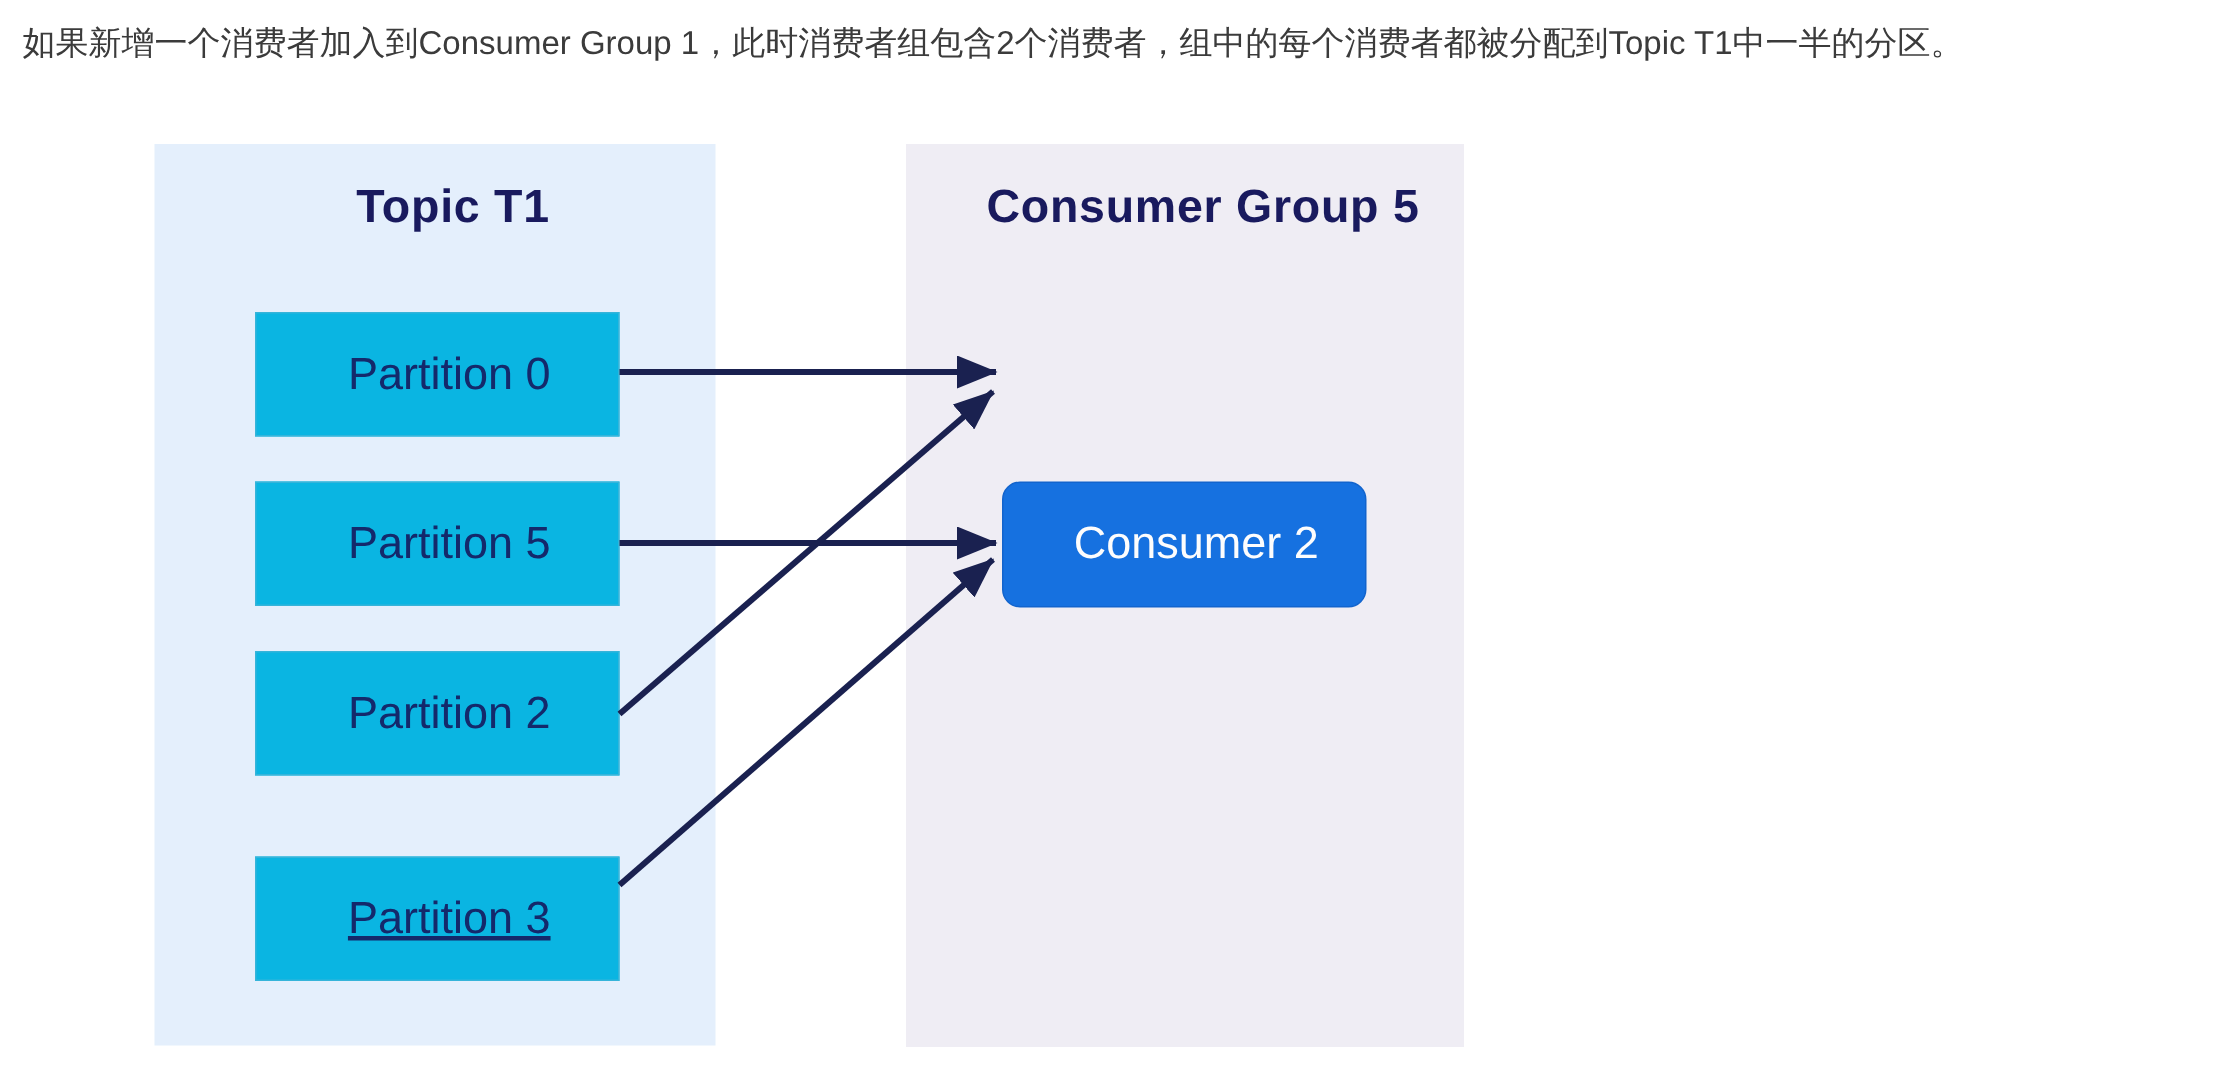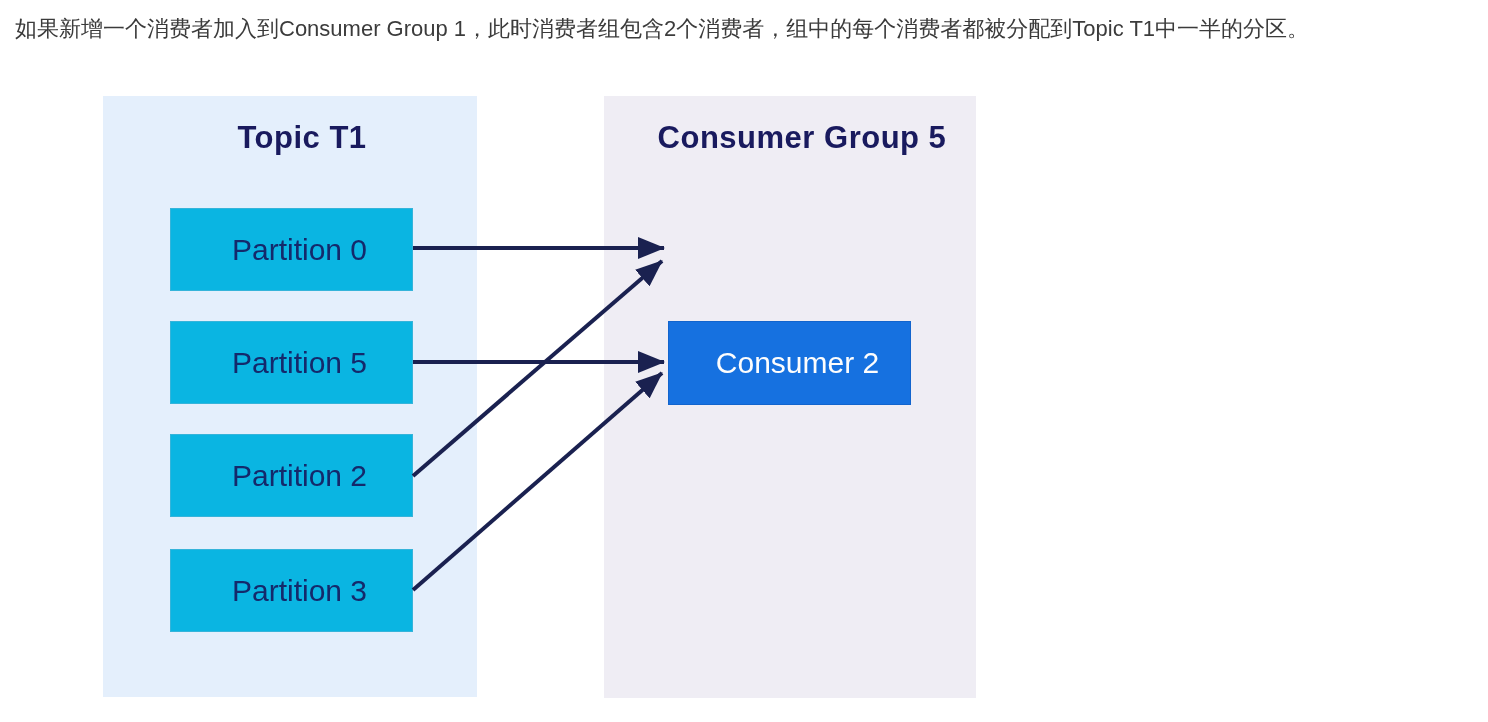--- a/index.html
+++ b/index.html
@@ -58,31 +58,31 @@
   .partition {
     left: 170px;
     height: 83px;
     background: var(--partition-box, #0ab5e2);
     border: 1px solid var(--partition-border, #35b4da);
     color: var(--partition-text, #14296b);
   }
   .partition.p0 { top: 208px; }
   .partition.p1 { top: 321px; }
   .partition.p2 { top: 434px; }
-  .partition.p3 { top: 549px; }
+  .partition.p3 { top: 571px; text-decoration: underline; }
 
   .consumer {
     left: 668px;
     height: 84px;
     background: var(--consumer-box, #1671e0);
     border: 1px solid var(--consumer-border, #1264cd);
     color: var(--consumer-text, #fdfdfd);
   }
   .consumer.c1 { top: 206px; }
-  .consumer.c2 { top: 321px; }
+  .consumer.c2 { top: 321px; border-radius: 12px; }
 
   svg.arrows {
     position: absolute;
     left: 0; top: 0;
     width: 1488px; height: 722px;
     pointer-events: none;
   }
   svg.arrows line {
     stroke: var(--arrow, #1a2150);
     stroke-width: 4;

